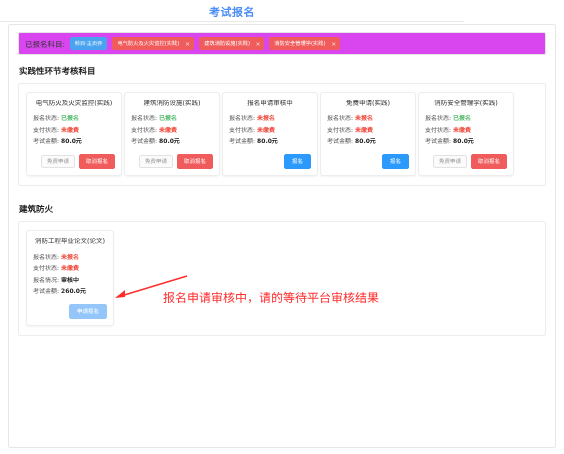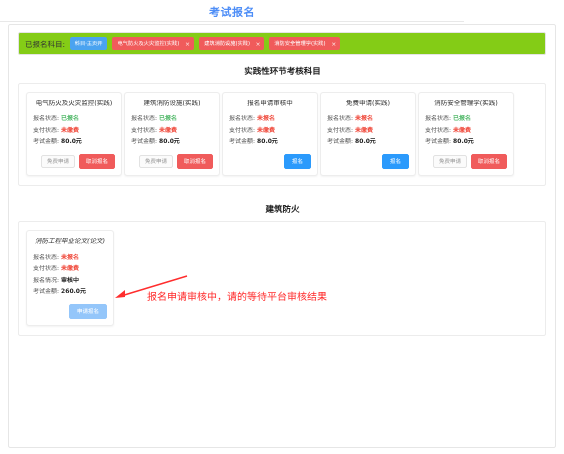--- a/index.html
+++ b/index.html
@@ -44,21 +44,21 @@
     padding: 7px 9px;
   }
 
   
   .subject-bar {
     display: flex;
     align-items: center;
     height: 23px;
     border: 1px solid #e4e4e4;
     border-radius: 2px;
-    background: #84cc16;
+    background: #d946ef;
     padding: 0 6px;
     margin-bottom: 9px;
   }
   .subject-bar-label {
     font-size: 7.5px;
     color: #333333;
     white-space: nowrap;
     margin-right: 5px;
   }
   .tag {
@@ -82,21 +82,20 @@
     opacity: 0.85;
     line-height: 1;
   }
 
   
   .section-title {
     font-size: 8.5px;
     font-weight: bold;
     color: #222222;
     margin: 2px 0 7px 1px;
-    text-align: center;
   }
   .section-panel {
     border: 1px solid #ececec;
     border-radius: 2px;
     background: #ffffff;
     padding: 8px 7px 9px 7px;
   }
 
   .card-grid {
     display: flex;
@@ -177,26 +176,26 @@
     background: #94c6fa;
     border-color: #94c6fa;
     color: #ffffff;
     padding: 4px 7px;
     cursor: not-allowed;
   }
 
   
   .thesis-wrap { position: relative; }
   .card.thesis { width: 88px; }
-  .card.thesis .card-title { font-size: 6.5px; font-style: italic; }
+  .card.thesis .card-title { font-size: 6.5px; }
 
   .annotation {
     position: absolute;
-    left: 128px; top: 70px;
-    font-size: 10px;
+    left: 144px; top: 70px;
+    font-size: 12px;
     color: #ff2d2d;
     white-space: nowrap;
     line-height: 1;
   }
   .arrow {
     position: absolute;
     left: 92px; top: 52px;
     width: 78px; height: 26px;
     pointer-events: none;
   }

